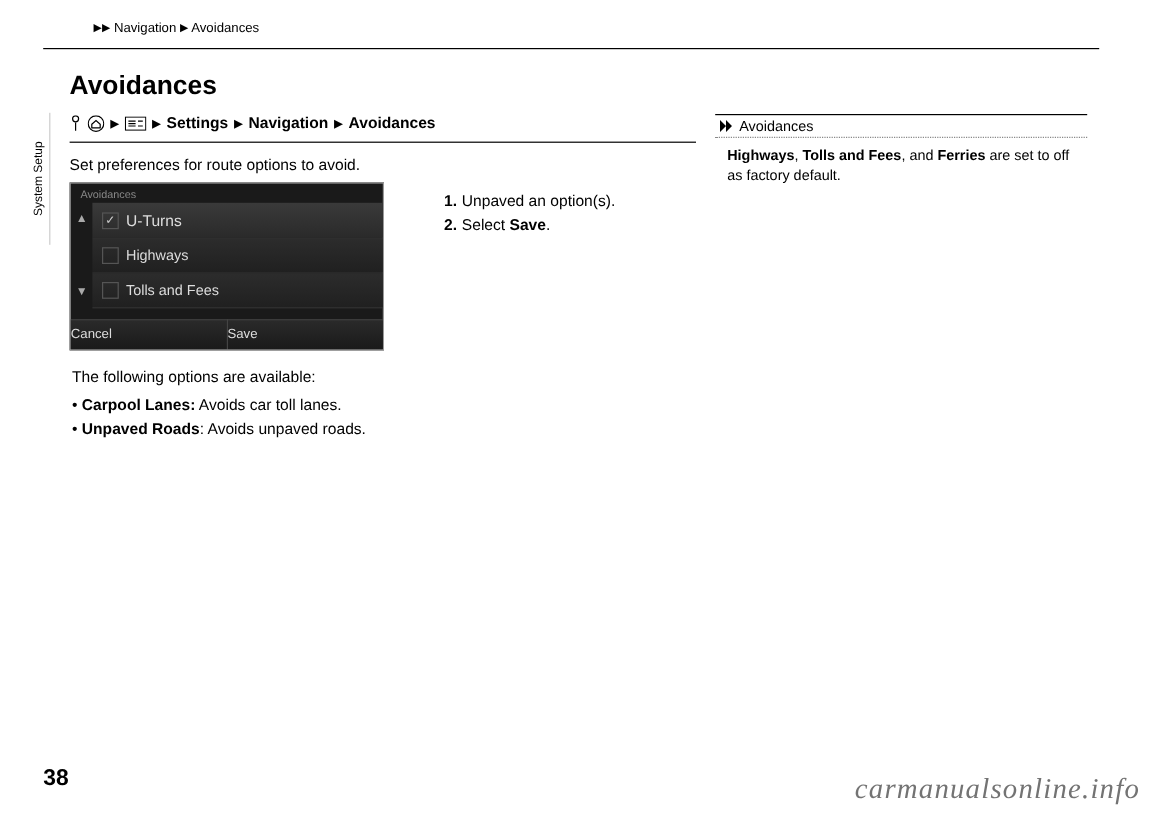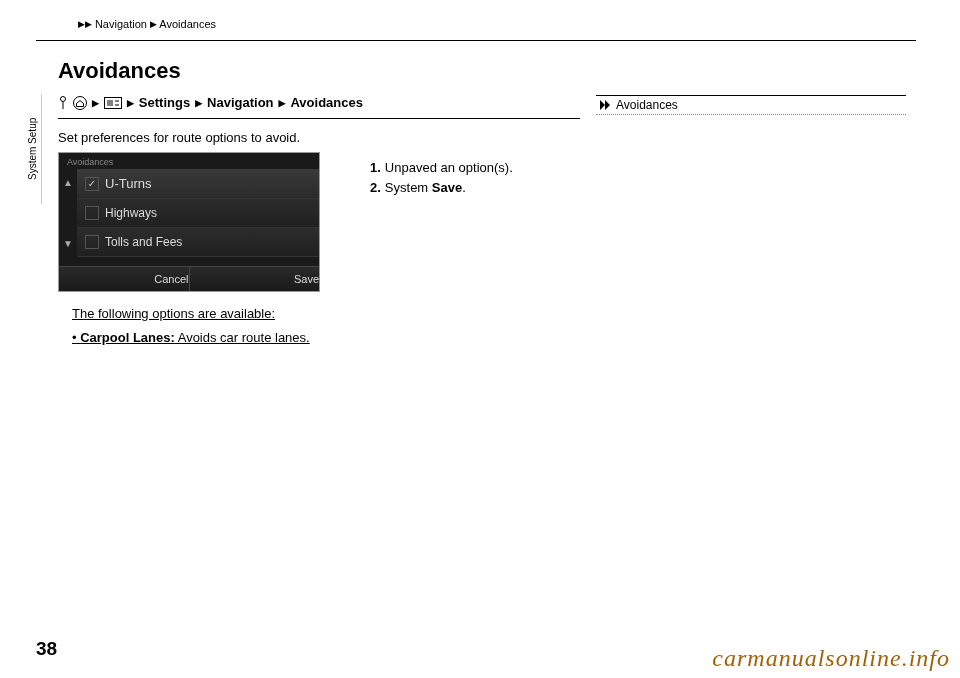--- a/index.html
+++ b/index.html
@@ -130,44 +130,43 @@
       font-size: 10px;
       color: #ccc;
     }
     .screenshot .btnrow {
       display: flex;
       position: absolute;
       bottom: 0; left: 0; right: 0;
     }
     .screenshot .btn {
       flex: 1;
-      text-align: right;
+      text-align: left;
       padding: 6px 0;
       font-size: 11px;
       background: linear-gradient(#2a2a2a, #1a1a1a);
       border-top: 1px solid #444;
       border-right: 1px solid #444;
     }
     .screenshot .btn:last-child { border-right: none; }
     .steps {
       position: absolute;
       top: 158px;
       left: 370px;
       font-size: 13px;
       line-height: 1.5;
     }
     .steps .numrow { display: flex; gap: 4px; }
     .steps .num { font-weight: bold; }
     .body-options {
       position: absolute;
       top: 304px;
-      left: 72px;
+      left: 60px;
       font-size: 13px;
       line-height: 1.55;
-      text-decoration: underline;
     }
     .body-options ul {
       list-style: none;
       margin-top: 4px;
     }
     .body-options li::before {
       content: "• ";
     }
     .right-col {
       position: absolute;
@@ -196,21 +195,21 @@
       left: 36px;
       font-size: 19px;
       font-weight: bold;
     }
     .watermark {
       position: absolute;
       bottom: 6px;
       right: 10px;
       font-size: 24px;
       font-style: italic;
-      color: #a16207;
+      color: #737373;
       font-family: Georgia, serif;
       letter-spacing: 1px;
     }
     .bold { font-weight: bold; }
     .tri { font-size: 9px; vertical-align: 1px; }
     .home-icon svg, .menu-icon svg { display: block; }
     .dbl-arrow svg { display: block; }
   </style>
 </head>
 <body>
@@ -293,39 +292,43 @@
 </div>
 
 <div class="steps">
   <div class="numrow">
     <span class="num">1.</span>
     <span>Unpaved an option(s).</span>
   </div>
   <div class="numrow">
     <span class="num">2.</span>
     <span>
-      <span>System </span><span class="bold">Save</span><span>.</span>
+      <span>Select </span><span class="bold">Save</span><span>.</span>
     </span>
   </div>
 </div>
 
 <div class="body-options">
   <div>The following options are available:</div>
   <ul>
-    <li><span class="bold">Carpool Lanes:</span><span> Avoids car route lanes.</span></li>
+    <li><span class="bold">Carpool Lanes:</span><span> Avoids car toll lanes.</span></li>
+    <li><span class="bold">Unpaved Roads</span><span>: Avoids unpaved roads.</span></li>
   </ul>
 </div>
 
 <div class="right-col">
   <div class="hdr">
     <div class="hdr-inner">
       <span class="dbl-arrow">
         <svg width="12" height="10" viewBox="0 0 12 10">
             <path d="M0 0 L5 5 L0 10 Z M5 0 L10 5 L5 10 Z" fill="#000"></path>
           </svg>
       </span>
       <span>Avoidances</span>
     </div>
   </div>
+  <div class="note">
+    <span class="bold">Highways</span><span>, </span><span class="bold">Tolls and Fees</span><span>, and </span><span class="bold">Ferries</span><span> are set to off as factory default.</span>
+  </div>
 </div>
 
 <div class="page-number">38</div>
 <div class="watermark">carmanualsonline.info</div>
 
 </body></html>

